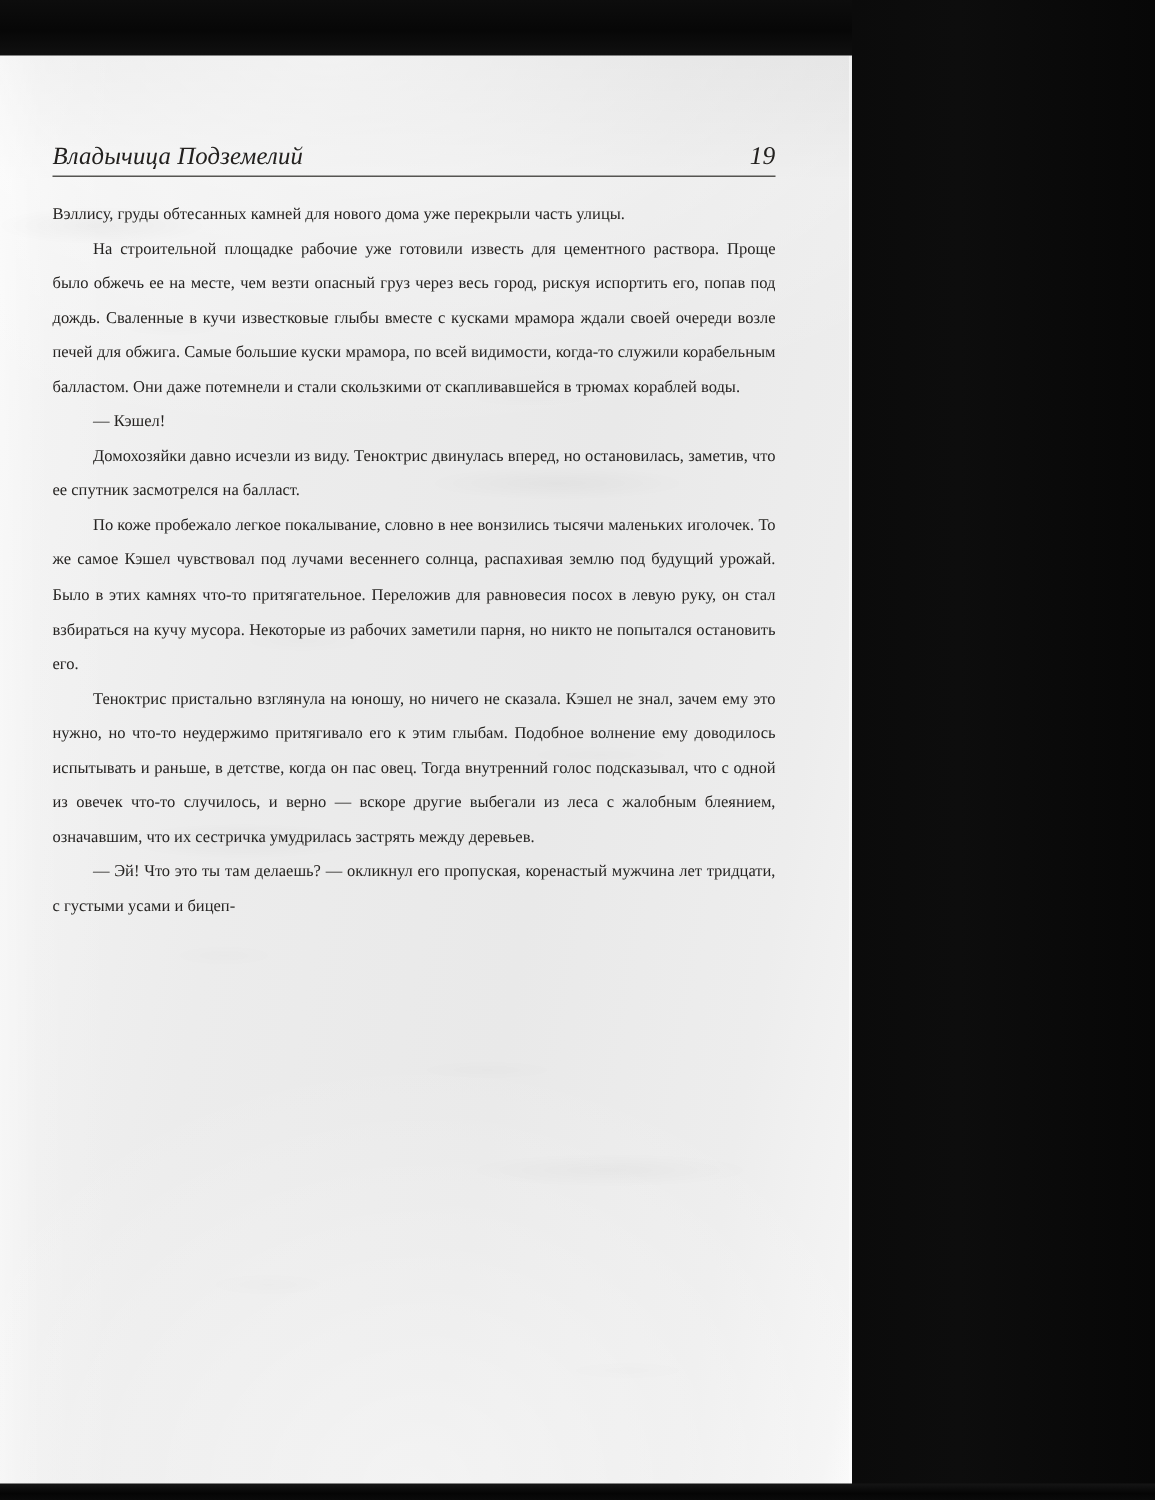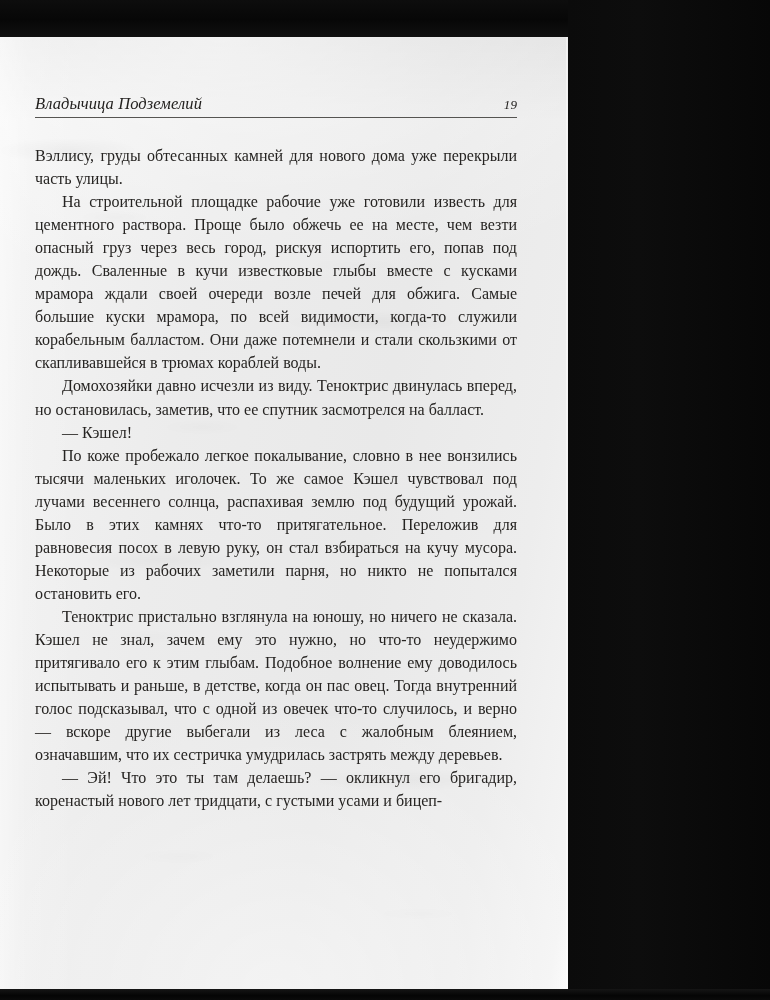--- a/index.html
+++ b/index.html
@@ -105,32 +105,32 @@
     display: flex;
     align-items: baseline;
     justify-content: space-between;
     font-style: italic;
     font-size: 16.5px;
     color: #23211f;
     letter-spacing: .1px;
   }
 
   .running-head-title { white-space: nowrap; }
-  .folio { font-size: 13px; }
+  .folio { font-size: 17px; }
 
   .head-rule {
     margin-top: 3px;
     height: 0;
     border-top: 1.4px solid #3a3835;
     opacity: .85;
   }
 
   .body-copy {
-    margin-top: 26px;
-    font-size: 16px;
+    margin-top: 14px;
+    font-size: 11px;
     line-height: 23.05px;
     color: #262422;
     text-align: justify;
     text-justify: inter-word;
     hyphens: manual;
     -webkit-hyphens: manual;
   }
 
   .body-copy p {
     margin: 0;
@@ -211,25 +211,25 @@
 
       <div class="running-head">
         <span class="running-head-title">Владычица Подземелий</span>
         <span class="folio">19</span>
       </div>
       <div class="head-rule"></div>
 
       <div class="body-copy">
           <p class="no-indent">Вэллису, груды обтесанных камней для нового дома уже перекрыли часть улицы.</p>
           <p>На строительной площадке рабочие уже готовили известь для цементного раствора. Проще было обжечь ее на месте, чем везти опасный груз через весь город, рискуя испортить его, попав под дождь. Сваленные в кучи известковые глыбы вместе с кусками мрамора ждали своей очереди возле печей для обжига. Самые большие куски мрамора, по всей видимости, когда-то служили корабельным балластом. Они даже потемнели и стали скользкими от скапливавшейся в трюмах кораблей воды.</p>
+          <p>— Кэшел!</p>
           <p>Домохозяйки давно исчезли из виду. Теноктрис двинулась вперед, но остановилась, заметив, что ее спутник засмотрелся на балласт.</p>
-          <p>— Кэшел!</p>
           <p>По коже пробежало легкое покалывание, словно в нее вонзились тысячи маленьких иголочек. То же самое Кэшел чувствовал под лучами весеннего солнца, распахивая землю под будущий урожай. Было в этих камнях что-то притягательное. Переложив для равновесия посох в левую руку, он стал взбираться на кучу мусора. Некоторые из рабочих заметили парня, но никто не попытался остановить его.</p>
           <p>Теноктрис пристально взглянула на юношу, но ничего не сказала. Кэшел не знал, зачем ему это нужно, но что-то неудержимо притягивало его к этим глыбам. Подобное волнение ему доводилось испытывать и раньше, в детстве, когда он пас овец. Тогда внутренний голос подсказывал, что с одной из овечек что-то случилось, и верно — вскоре другие выбегали из леса с жалобным блеянием, означавшим, что их сестричка умудрилась застрять между деревьев.</p>
-          <p>— Эй! Что это ты там делаешь? — окликнул его бригадир, коренастый нового лет тридцати, с густыми усами и бицеп-</p>
+          <p>— Эй! Что это ты там делаешь? — окликнул его пропуская, коренастый мужчина лет тридцати, с густыми усами и бицеп-</p>
         </div>
 
     </div>
 
     <div class="ink-wash"></div>
   </div>
 
   <div class="edge-highlight-top"></div>
   <div class="edge-highlight-right"></div>
 

